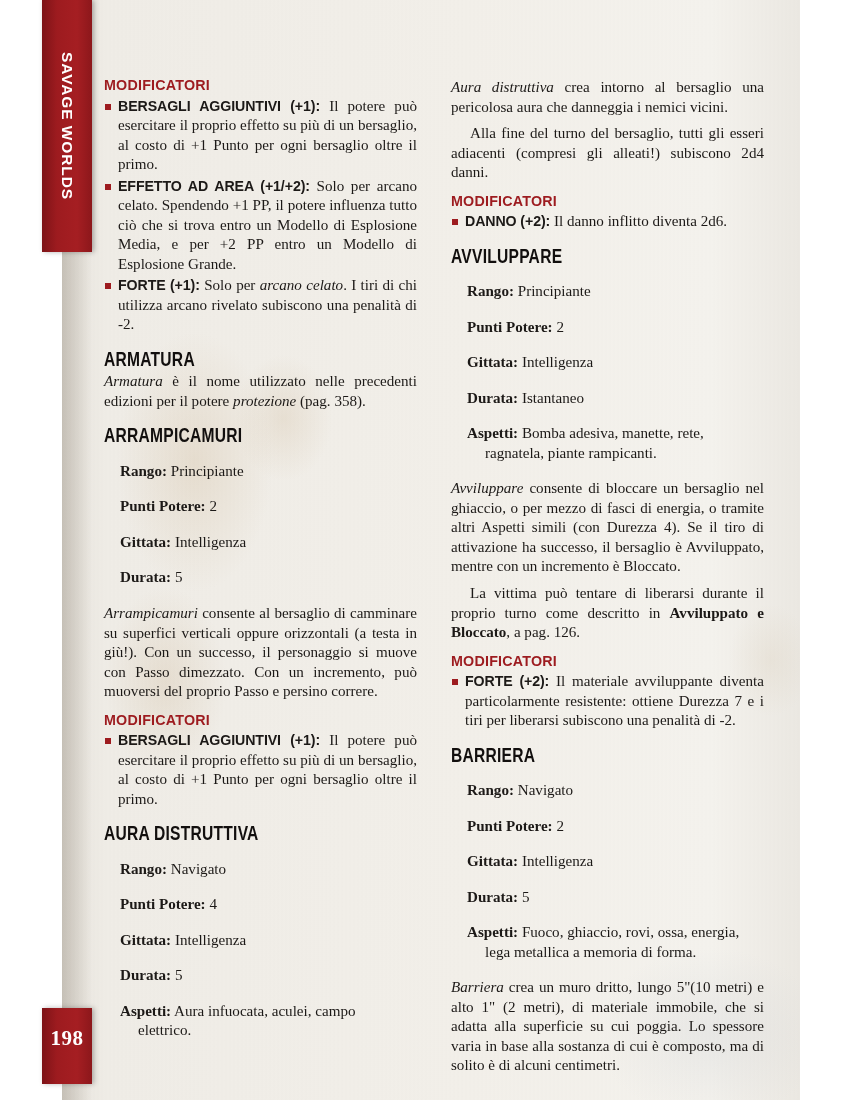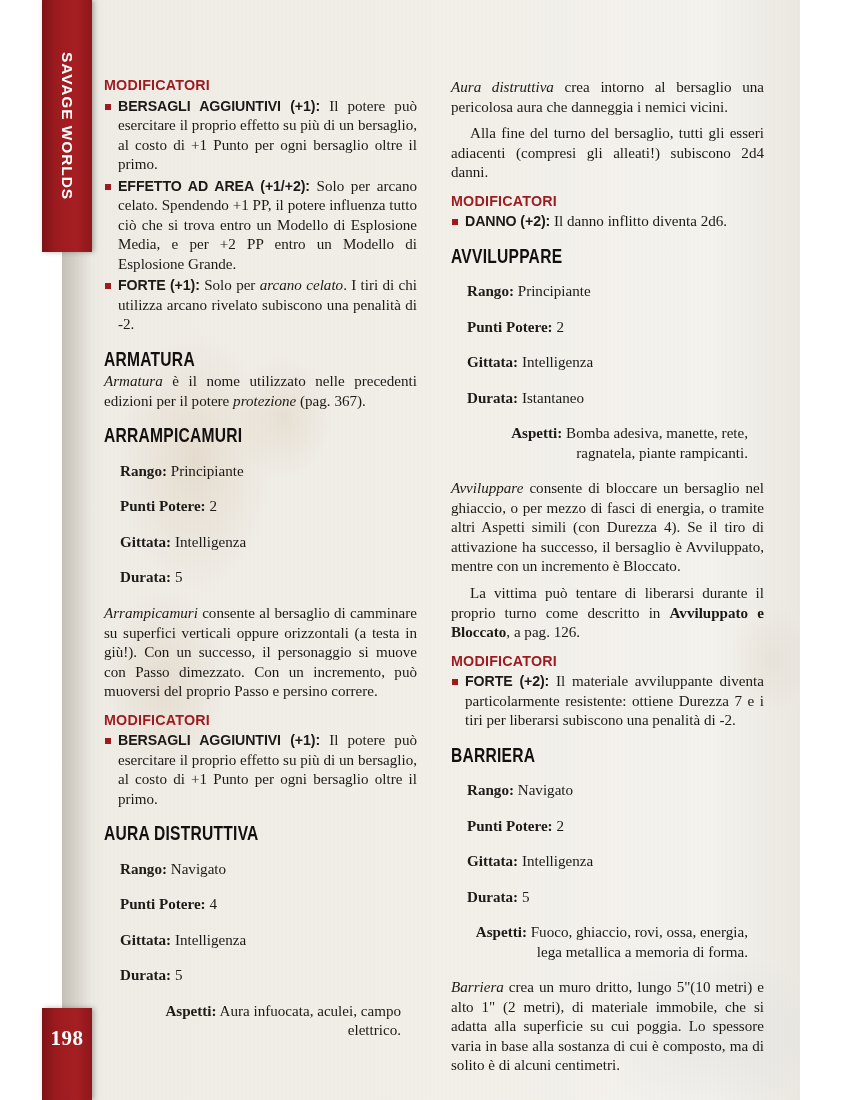--- a/index.html
+++ b/index.html
@@ -78,21 +78,21 @@
     font-size: 15.5px;
     letter-spacing: 0.9px;
   }
 
   
   #page-tab {
     position: absolute;
     left: 42px;
     top: 1008px;
     width: 50px;
-    height: 92px;
+    height: 76px;
     background: linear-gradient(90deg, #7d1317 0%, #9d1b1f 30%, #a51e22 70%, #8c171b 100%);
     box-shadow: 2px 0 5px rgba(0,0,0,0.28);
     text-decoration: underline;
   }
   #page-tab .pagenum {
     position: absolute;
     left: 0; right: 0;
     top: 18px;
     text-align: center;
     color: #ffffff;
@@ -175,21 +175,20 @@
   .stat-line {
     margin: 16px;
     text-indent: 0;
   }
   .stat-line .lbl {
     font-weight: bold;
   }
   .stat-line.hang {
     padding-left: 18px;
     text-indent: -18px;
-    text-align: right;
   }
 
   p.body {
     margin: 7px 0 0 0;
     text-align: justify;
     text-justify: inter-word;
   }
   p.body.indent { text-indent: 19px; }
   p.body.noskip { margin-top: 2px; }
 
@@ -224,21 +223,21 @@
         </li>
         <li>
           <span class="mod-name">EFFETTO AD AREA (+1/+2):</span><span> Solo per arcano celato. Spendendo +1 PP, il potere influenza tutto ciò che si trova entro un Modello di Esplosione Media, e per +2 PP entro un Modello di Esplosione Grande.</span>
         </li>
         <li>
           <span class="mod-name">FORTE (+1):</span><span> Solo per </span><i>arcano celato</i><span>. I tiri di chi utilizza arcano rivelato subiscono una penalità di -2.</span>
         </li>
       </ul>
 
       <div class="power-title">ARMATURA</div>
-      <p class="body noskip"><i>Armatura</i><span> è il nome utilizzato nelle precedenti edizioni per il potere </span><i>protezione</i><span> (pag. 367).</span></p>
+      <p class="body noskip"><i>Armatura</i><span> è il nome utilizzato nelle precedenti edizioni per il potere </span><i>protezione</i><span> (pag. 358).</span></p>
 
       <div class="power-title">ARRAMPICAMURI</div>
       <div class="stat-line"><span class="lbl">Rango:</span><span> Principiante</span></div>
       <div class="stat-line"><span class="lbl">Punti Potere:</span><span> 2</span></div>
       <div class="stat-line"><span class="lbl">Gittata:</span><span> Intelligenza</span></div>
       <div class="stat-line"><span class="lbl">Durata:</span><span> 5</span></div>
 
       <p class="body"><i>Arrampicamuri</i><span> consente al bersaglio di camminare su superfici verticali oppure orizzontali (a testa in giù!). Con un successo, il personaggio si muove con Passo dimezzato. Con un incremento, può muoversi del proprio Passo e persino correre.</span></p>
 
       <div class="mods-head">MODIFICATORI</div>

